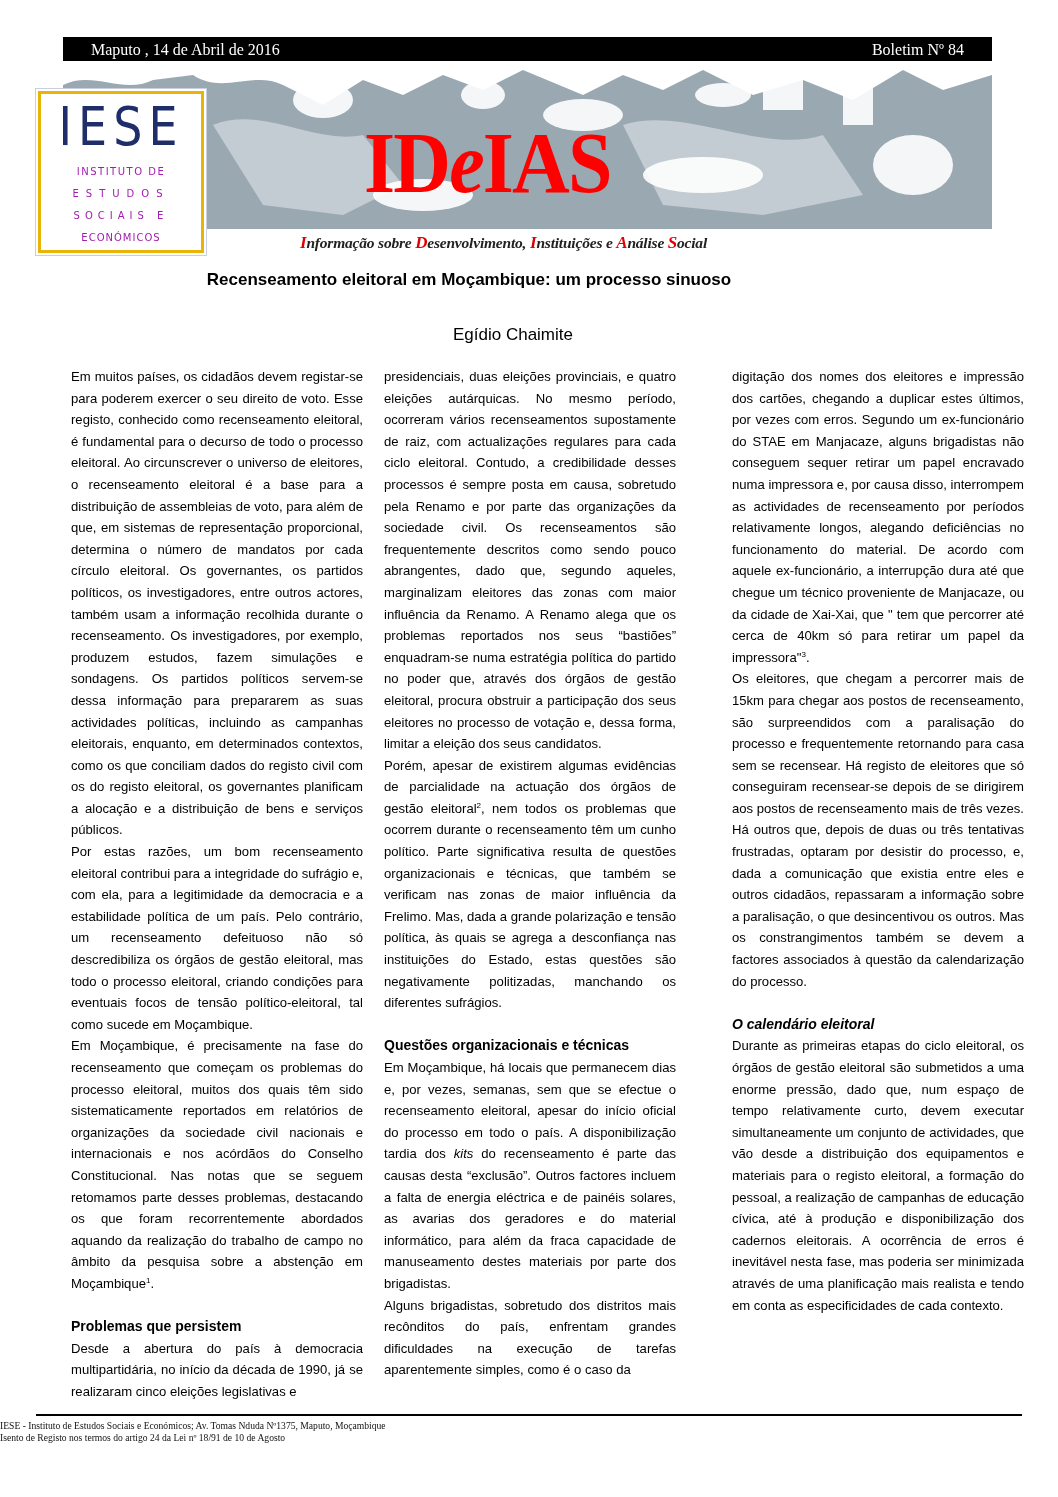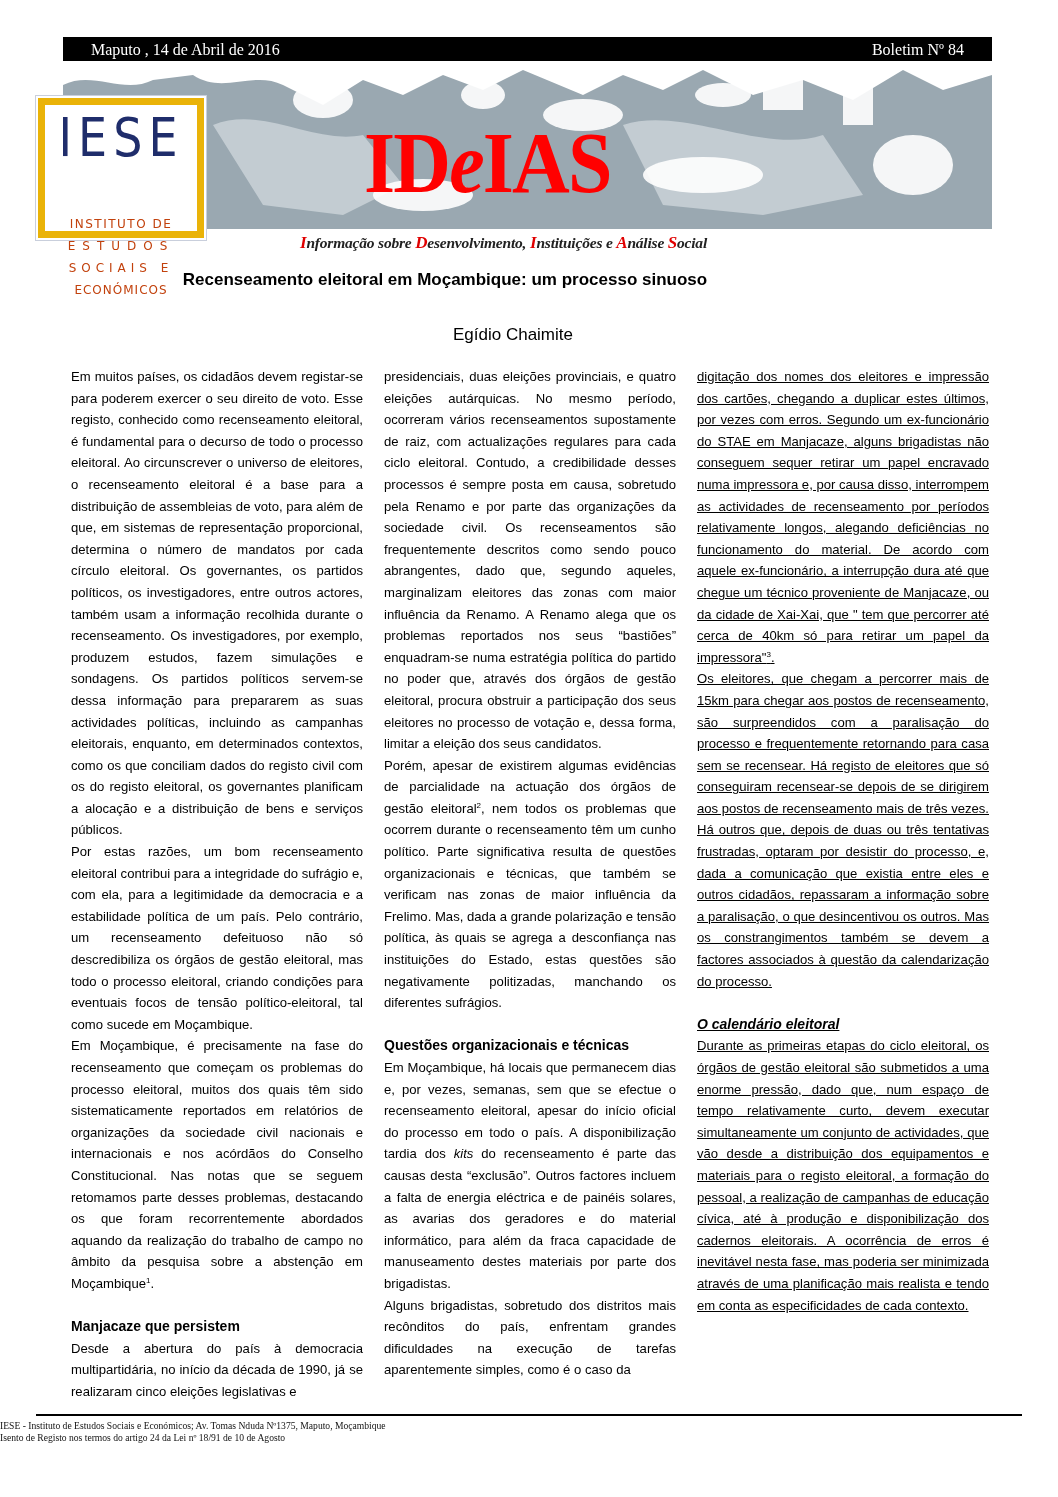--- a/index.html
+++ b/index.html
@@ -9,48 +9,48 @@
   .topbar { position: absolute; left: 63px; top: 37px; width: 929px; height: 24px; background: #000; color: #fff;
             font-family: "Liberation Serif", serif; font-size: 16px; }
   .topbar .date { position: absolute; left: 28px; top: 4px; }
   .topbar .issue { position: absolute; right: 28px; top: 4px; }
 
   
   .banner { position: absolute; left: 63px; top: 65px; width: 929px; height: 164px; background: #ffffff; overflow: hidden; }
   .banner svg { position: absolute; left: 0; top: 0; }
 
   
-  .logo { position: absolute; left: 38px; top: 98px; width: 166px; height: 140px; background: #fff;
-          border: 7px solid #eab308; box-sizing: border-box; box-shadow: 0 0 0 2px #fff, 0 0 0 3px #c9cfdc; }
+  .logo { position: absolute; left: 38px; top: 91px; width: 166px; height: 162px; background: #fff;
+          border: 3px solid #eab308; box-sizing: border-box; box-shadow: 0 0 0 2px #fff, 0 0 0 3px #c9cfdc; }
   .logo .big { position: absolute; left: 0; right: 0; top: 6px; text-align: center; font-family: "DejaVu Sans", sans-serif;
                font-size: 46px; letter-spacing: 6px; color: #1f2d6b; font-weight: normal; transform: scaleY(1.15); }
   .logo .line { position: absolute; left: 0; right: 0; text-align: center; font-family: "DejaVu Sans", sans-serif;
-                font-size: 12px; color: #c2410c; margin-top: 40px; }
+                font-size: 10px; color: #a21caf; }
   .logo .l1 { top: 72px; letter-spacing: 1.5px; }
   .logo .l2 { top: 94px; letter-spacing: 7px; }
   .logo .l3 { top: 116px; letter-spacing: 5px; text-align: center; }
   .logo .l4 { top: 138px; letter-spacing: 1px; }
 
   
   .masthead { position: absolute; left: 364px; top: 120px; font-family: "Liberation Serif", serif; color: #ff0000;
               font-size: 86px; font-weight: bold; line-height: 1; letter-spacing: -2px; transform: scaleX(0.93); transform-origin: left top; }
   .masthead i { font-style: italic; }
   .tagline { position: absolute; left: 300px; top: 233px; font-family: "Liberation Serif", serif; font-style: italic;
              font-size: 15.5px; font-weight: bold; color: #222; letter-spacing: -0.2px; }
   .tagline .red { color: #e00000; font-size: 17px; }
 
   
-  .title { position: absolute; left: 0; width: 890px; top: 270px; text-align: center; font-size: 17px; font-weight: bold; }
+  .title { position: absolute; left: 0; width: 890px; top: 270px; text-align: center; font-size: 17px; font-weight: bold; padding-left: 24px; }
   .author { position: absolute; left: 0; width: 1058px; top: 325px; text-align: center; font-size: 17px; transform: translateX(-16px); }
 
   
   .col { position: absolute; top: 366px; width: 292px; font-size: 13.1px; line-height: 21.6px; text-align: justify; }
   .col1 { left: 71px; }
   .col2 { left: 384px; }
-  .col3 { left: 697px; text-decoration: underline; }
+  .col3 { left: 732px; }
   .col p { margin: 0; }
   .col h3 { margin: 21.6px 0 0 0; font-size: 14px; line-height: 21.6px; font-weight: bold; }
   .col h3.it { font-style: italic; }
   .col sup { font-size: 8px; line-height: 0; vertical-align: super; }
   .col em { font-style: italic; }
 
   
   .footrule { position: absolute; left: 36px; top: 1414px; width: 986px; height: 2px; background: #000; }
   .footer { position: absolute; left: 0; width: 1058px; top: 1420px; text-align: left; font-family: "Liberation Serif", serif;
             font-size: 9.6px; line-height: 11.6px; color: #111; }
@@ -104,21 +104,21 @@
   <span class="red">I</span><span>nformação sobre </span><span class="red">D</span><span>esenvolvimento, </span><span class="red">I</span><span>nstituições e </span><span class="red">A</span><span>nálise </span><span class="red">S</span><span>ocial</span>
 </div>
 
 <div class="title">Recenseamento eleitoral em Moçambique: um processo sinuoso</div>
 <div class="author">Egídio Chaimite</div>
 
 <div class="col col1">
   <p>Em muitos países, os cidadãos devem registar-se para poderem exercer o seu direito de voto. Esse registo, conhecido como recenseamento eleitoral, é fundamental para o decurso de todo o processo eleitoral. Ao circunscrever o universo de eleitores, o recenseamento eleitoral é a base para a distribuição de assembleias de voto, para além de que, em sistemas de representação proporcional, determina o número de mandatos por cada círculo eleitoral. Os governantes, os partidos políticos, os investigadores, entre outros actores, também usam a informação recolhida durante o recenseamento. Os investigadores, por exemplo, produzem estudos, fazem simulações e sondagens. Os partidos políticos servem-se dessa informação para prepararem as suas actividades políticas, incluindo as campanhas eleitorais, enquanto, em determinados contextos, como os que conciliam dados do registo civil com os do registo eleitoral, os governantes planificam a alocação e a distribuição de bens e serviços públicos.</p>
   <p>Por estas razões, um bom recenseamento eleitoral contribui para a integridade do sufrágio e, com ela, para a legitimidade da democracia e a estabilidade política de um país. Pelo contrário, um recenseamento defeituoso não só descredibiliza os órgãos de gestão eleitoral, mas todo o processo eleitoral, criando condições para eventuais focos de tensão político-eleitoral, tal como sucede em Moçambique.</p>
   <p><span>Em Moçambique, é precisamente na fase do recenseamento que começam os problemas do processo eleitoral, muitos dos quais têm sido sistematicamente reportados em relatórios de organizações da sociedade civil nacionais e internacionais e nos acórdãos do Conselho Constitucional. Nas notas que se seguem retomamos parte desses problemas, destacando os que foram recorrentemente abordados aquando da realização do trabalho de campo no âmbito da pesquisa sobre a abstenção em Moçambique</span><sup>1</sup><span>.</span></p>
-  <h3>Manjacaze que persistem</h3>
+  <h3>Problemas que persistem</h3>
   <p>Desde a abertura do país à democracia multipartidária, no início da década de 1990, já se realizaram cinco eleições legislativas e</p>
 </div>
 
 <div class="col col2">
   <p>presidenciais, duas eleições provinciais, e quatro eleições autárquicas. No mesmo período, ocorreram vários recenseamentos supostamente de raiz, com actualizações regulares para cada ciclo eleitoral. Contudo, a credibilidade desses processos é sempre posta em causa, sobretudo pela Renamo e por parte das organizações da sociedade civil. Os recenseamentos são frequentemente descritos como sendo pouco abrangentes, dado que, segundo aqueles, marginalizam eleitores das zonas com maior influência da Renamo. A Renamo alega que os problemas reportados nos seus “bastiões” enquadram-se numa estratégia política do partido no poder que, através dos órgãos de gestão eleitoral, procura obstruir a participação dos seus eleitores no processo de votação e, dessa forma, limitar a eleição dos seus candidatos.</p>
   <p><span>Porém, apesar de existirem algumas evidências de parcialidade na actuação dos órgãos de gestão eleitoral</span><sup>2</sup><span>, nem todos os problemas que ocorrem durante o recenseamento têm um cunho político. Parte significativa resulta de questões organizacionais e técnicas, que também se verificam nas zonas de maior influência da Frelimo. Mas, dada a grande polarização e tensão política, às quais se agrega a desconfiança nas instituições do Estado, estas questões são negativamente politizadas, manchando os diferentes sufrágios.</span></p>
   <h3>Questões organizacionais e técnicas</h3>
   <p><span>Em Moçambique, há locais que permanecem dias e, por vezes, semanas, sem que se efectue o recenseamento eleitoral, apesar do início oficial do processo em todo o país. A disponibilização tardia dos </span><em>kits</em><span> do recenseamento é parte das causas desta “exclusão”. Outros factores incluem a falta de energia eléctrica e de painéis solares, as avarias dos geradores e do material informático, para além da fraca capacidade de manuseamento destes materiais por parte dos brigadistas.</span></p>
   <p>Alguns brigadistas, sobretudo dos distritos mais recônditos do país, enfrentam grandes dificuldades na execução de tarefas aparentemente simples, como é o caso da</p>
 </div>

